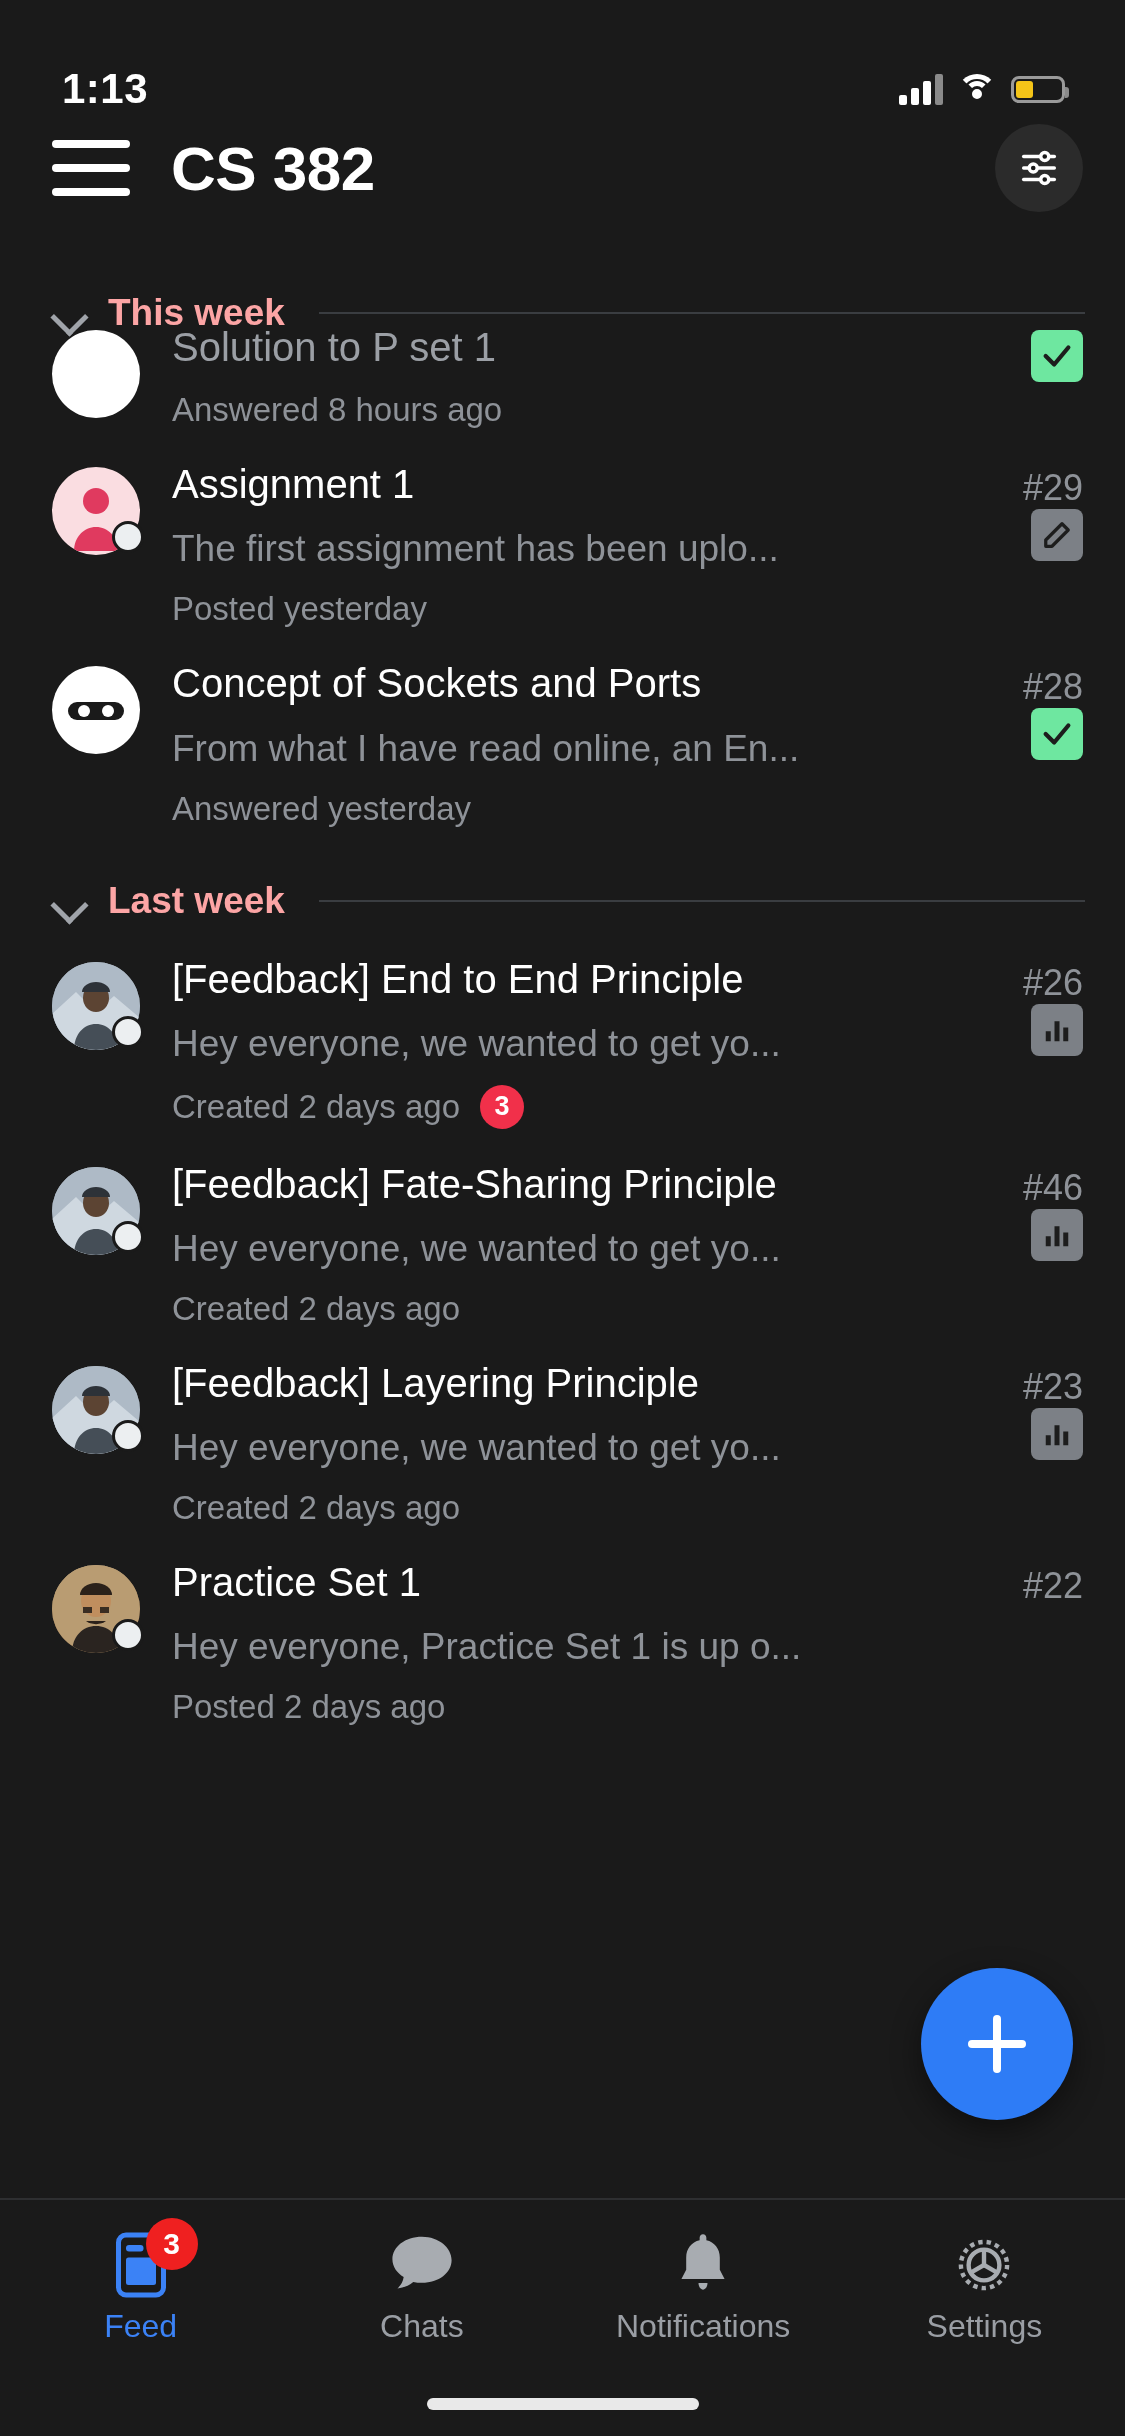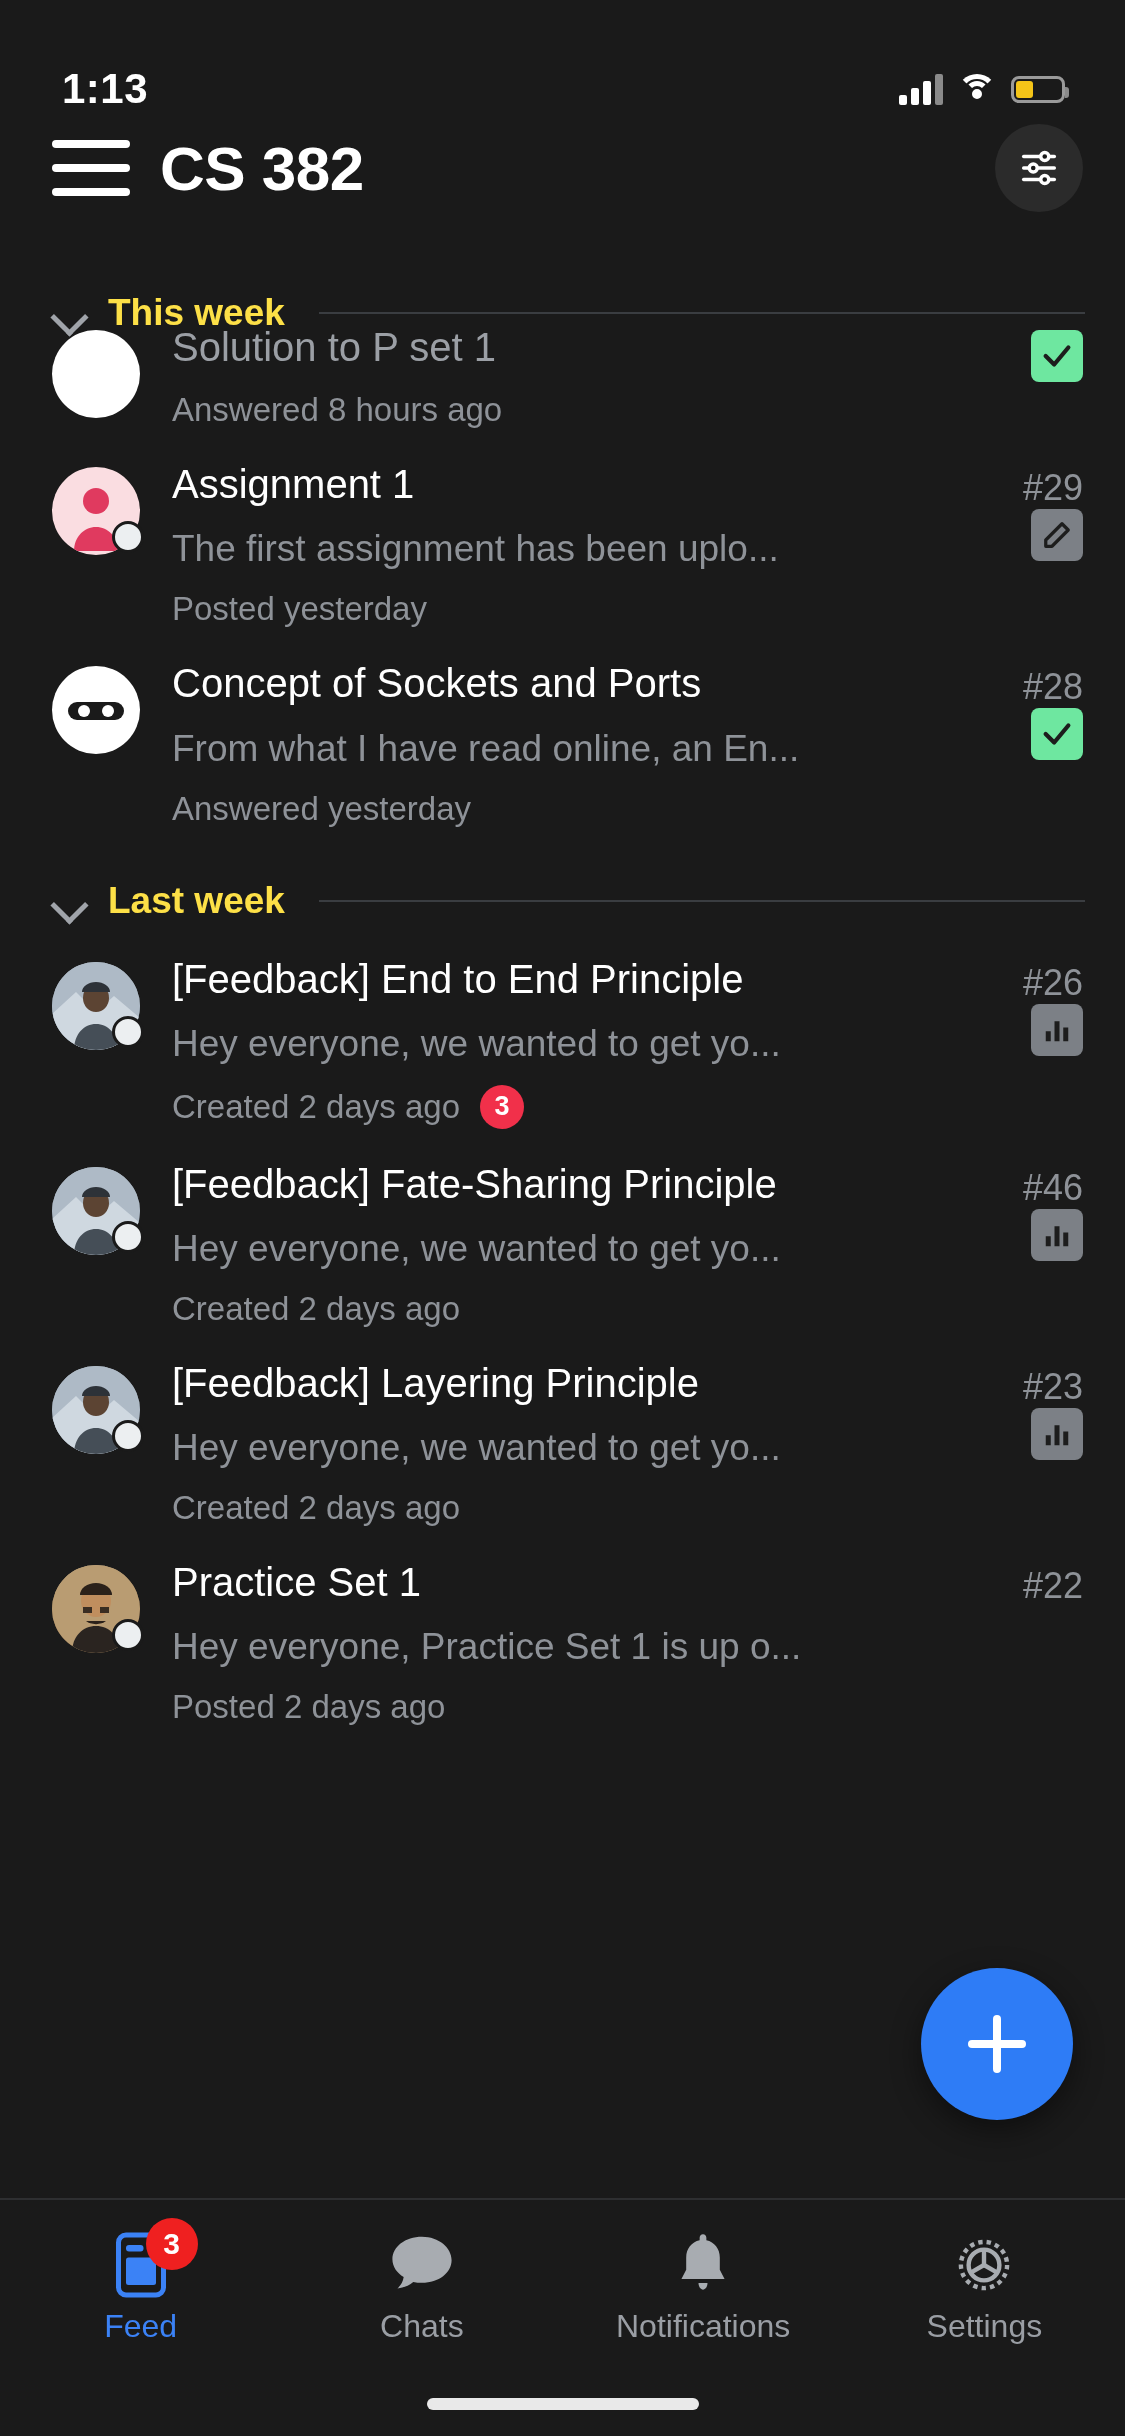--- a/index.html
+++ b/index.html
@@ -45,21 +45,21 @@
   }
   .batt i { display: block; height: 100%; background: #f5c518; border-radius: 3px; }
 
   
   .header {
     position: absolute; top: 108px; left: 0; width: 100%; height: 120px;
     display: flex; align-items: center; padding: 0 42px 0 52px;
   }
   .hamburger { width: 78px; height: 56px; display:flex; flex-direction: column; justify-content: space-between; cursor: pointer; }
   .hamburger span { display:block; height: 8px; background: #fff; border-radius: 4px; }
-  .app-title { color: #fff; font-size: 62px; font-weight: 700; margin-left: 30px; letter-spacing: -0.5px; }
+  .app-title { color: #fff; font-size: 62px; font-weight: 700; margin-left: 41px; letter-spacing: -0.5px; }
   .filter-btn {
     margin-left: auto; width: 88px; height: 88px; border-radius: 50%;
     background: #2b2b2b; display: flex; align-items: center; justify-content: center; cursor: pointer;
   }
 
   
   .feed {
     position: absolute; top: 268px; left: 0; width: 100%;
     height: calc(2436px - 268px - 238px);
     overflow: hidden;
@@ -68,21 +68,21 @@
     display: flex; align-items: center; gap: 22px;
     padding: 24px 40px 18px 52px;
   }
   .chev { width: 34px; height: 34px; position: relative; flex: none; }
   .chev::before {
     content:""; position: absolute; left: 4px; top: 8px;
     width: 22px; height: 22px;
     border-right: 5px solid #a0a4aa; border-bottom: 5px solid #a0a4aa;
     transform: rotate(45deg);
   }
-  .section-label { color: #fde047; font-size: 37px; font-weight: 600; white-space: nowrap; }
+  .section-label { color: #fca5a5; font-size: 37px; font-weight: 600; white-space: nowrap; }
   .section-rule { flex: 1; height: 2px; background: #3a3d41; margin-left: 12px; }
 
   .row { display: flex; padding: 16px 42px 16px 52px; position: relative; }
   .avatar-wrap { position: relative; width: 88px; height: 88px; flex: none; margin-top: 6px; }
   .avatar { width: 88px; height: 88px; border-radius: 50%; overflow: hidden; position: relative; }
   .av-dot {
     position: absolute; right: -4px; bottom: 2px; width: 32px; height: 32px;
     border-radius: 50%; background: #eceff1; border: 3px solid #1a1a1a;
   }
   .row-body { flex: 1; min-width: 0; padding-left: 32px; padding-right: 18px; }

